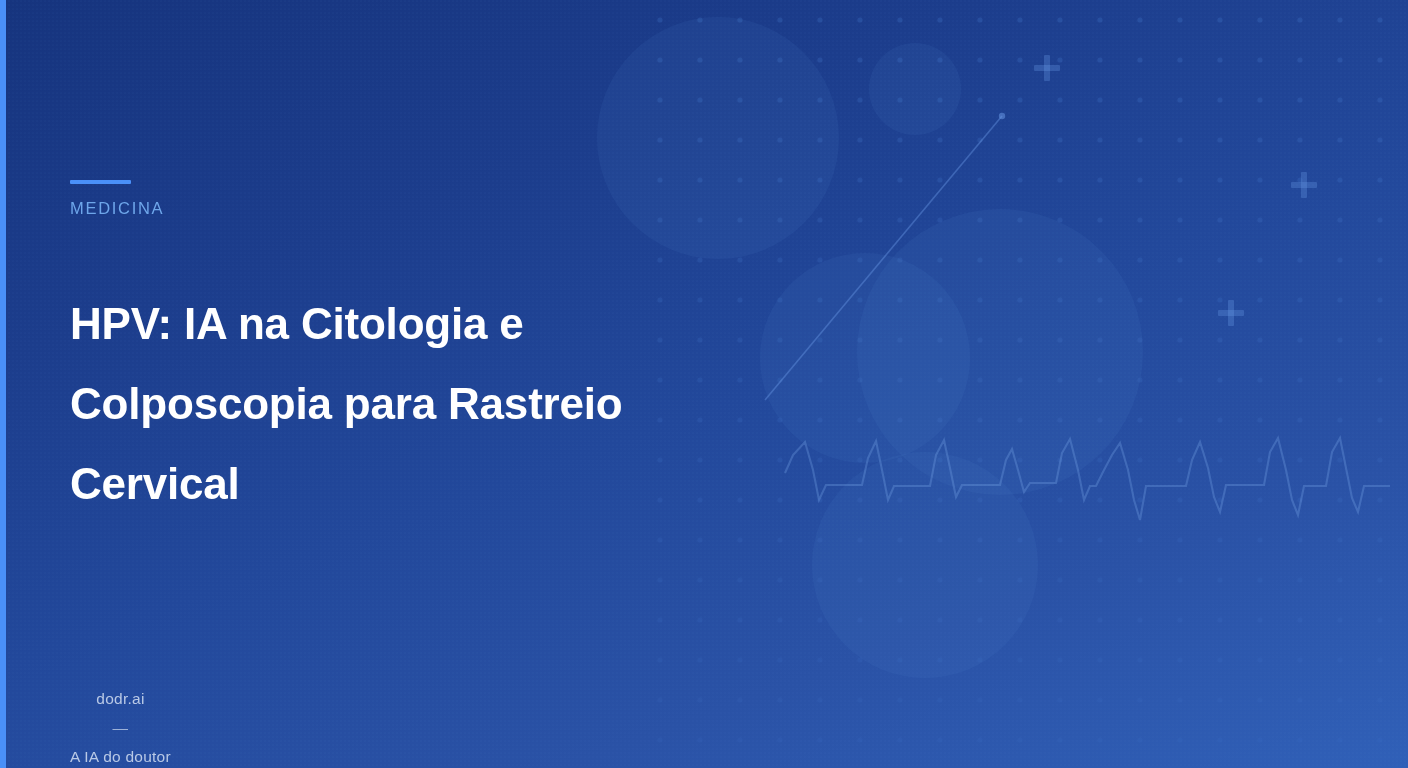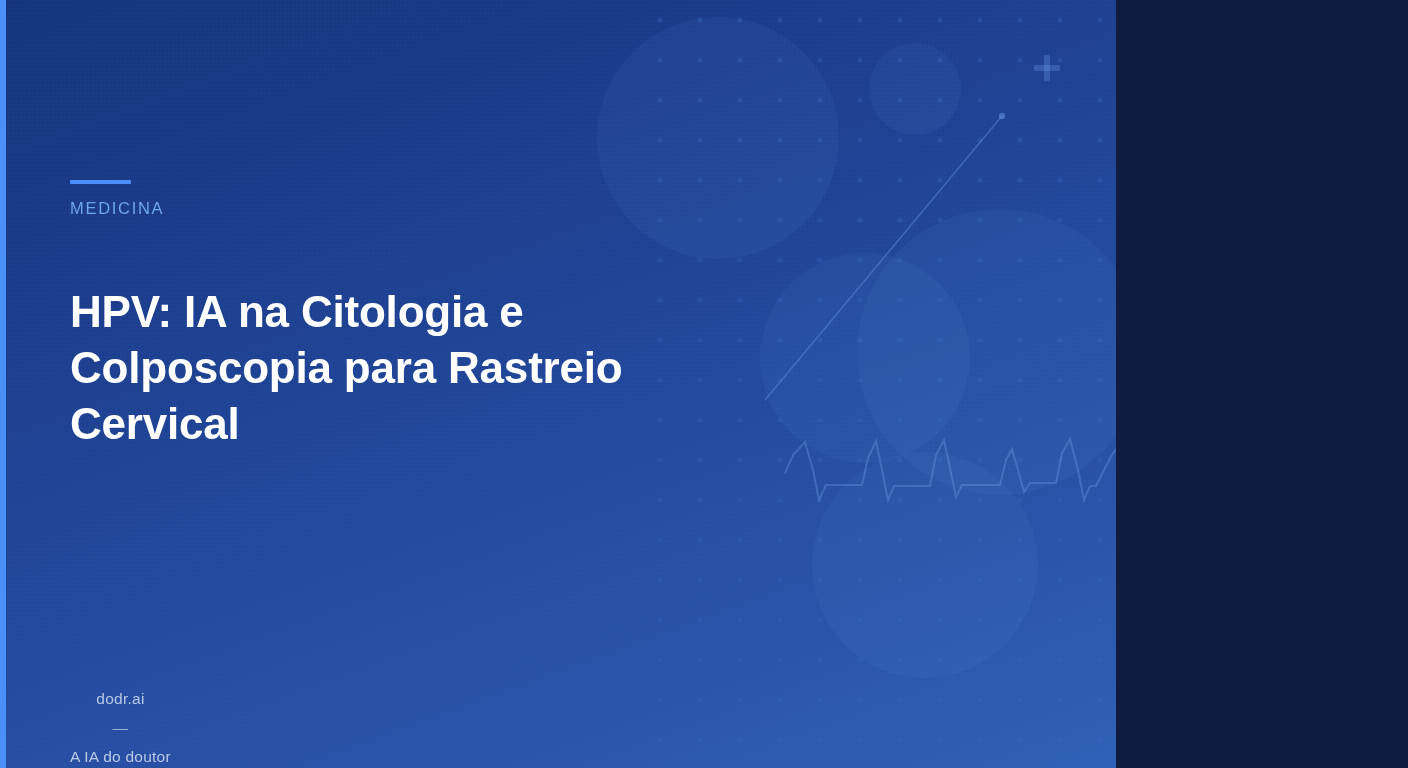--- a/index.html
+++ b/index.html
@@ -2,21 +2,21 @@
 <html><head>
 <meta charset="utf-8">
 <style>
   html, body {
     margin: 0;
     padding: 0;
     background: #0f1c3f;
   }
   #canvas {
     position: relative;
-    width: 1116px;
+    width: 1408px;
     height: 768px;
     overflow: hidden;
     font-family: "Liberation Sans", sans-serif;
     background: linear-gradient(160deg, #16347e 0%, #1c3d8c 28%, #22489b 52%, #2a52a6 76%, #3060b8 100%);
   }
 
   
   .deco-svg {
     position: absolute;
     inset: 0;
@@ -63,21 +63,21 @@
     font-weight: 400;
     white-space: nowrap;
   }
 
   .headline {
     position: absolute;
     left: 0;
     top: 255px;
     width: 600px;
     font-size: 44px;
-    line-height: 56px;
+    line-height: 80px;
     font-weight: 700;
     color: #ffffff;
     letter-spacing: -0.2px;
   }
 
   .footer {
     position: absolute;
     left: 0;
     top: 690px;
     display: flex;

